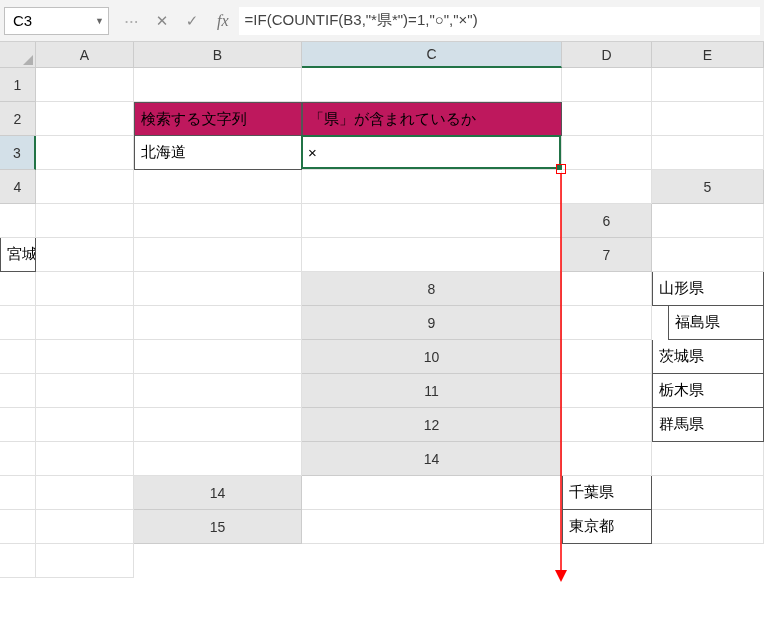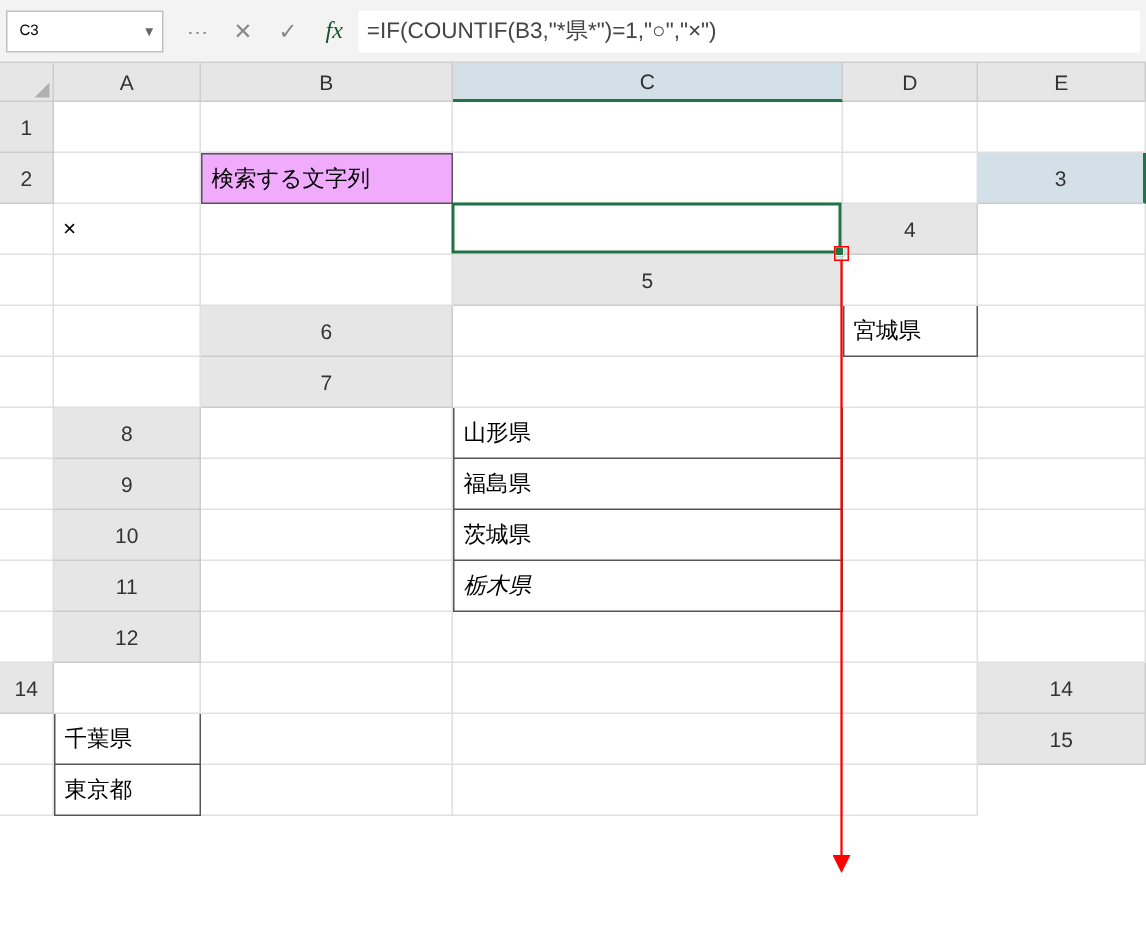--- a/index.html
+++ b/index.html
@@ -32,21 +32,21 @@
     }
     .namebox-wrapper .dropdown {
       position: absolute;
       right: 4px;
       color: #666;
       font-size: 9px;
     }
     .namebox {
       border: none;
       outline: none;
-      font-size: 10px;
+      font-size: 15px;
       width: 70px;
       background: transparent;
     }
     .toolbar-btn {
       width: 30px;
       height: 28px;
       display: flex;
       align-items: center;
       justify-content: center;
       color: #888;
@@ -56,21 +56,21 @@
     .toolbar-btn.dotted {
       writing-mode: vertical-rl;
       letter-spacing: -3px;
       font-size: 14px;
       color: #999;
     }
     .fx-label {
       font-style: italic;
       font-family: 'Times New Roman', serif;
       font-size: 16px;
-      color: #14532d;
+      color: #737373;
       margin: 0 10px;
     }
     .formula-bar {
       flex: 1;
       height: 28px;
       background: #fff;
       border: none;
       outline: none;
       font-size: 15px;
       padding: 0 6px;
@@ -123,21 +123,21 @@
       padding: 0 6px;
       display: flex;
       align-items: center;
       font-size: 15px;
       overflow: hidden;
       white-space: nowrap;
       position: relative;
       background: #fff;
     }
     .cell.header-cell {
-      background: #f0abfc;
+      background: #be185d;
       border: 1px solid #555;
     }
     .active-cell-overlay {
       position: absolute;
       border: 2px solid #217346;
       pointer-events: none;
       z-index: 5;
     }
     .fill-handle {
       position: absolute;
@@ -189,24 +189,26 @@
       <div class="col-header">E</div>
       <div class="row-header">1</div>
       <div class="cell"></div>
       <div class="cell"></div>
       <div class="cell"></div>
       <div class="cell"></div>
       <div class="cell"></div>
       <div class="row-header">2</div>
       <div class="cell"></div>
       <div class="cell header-cell">検索する文字列</div>
+      <div class="cell header-cell">「県」が含まれているか</div>
       <div class="cell"></div>
       <div class="cell"></div>
       <div class="row-header active">3</div>
       <div class="cell"></div>
+      <div class="cell" style="border-left: 1px solid rgb(85, 85, 85); border-right: 1px solid rgb(85, 85, 85); border-bottom: 1px solid rgb(85, 85, 85);">北海道</div>
       <div class="cell">×</div>
       <div class="cell"></div>
       <div class="cell"></div>
       <div class="row-header">4</div>
       <div class="cell"></div>
       <div class="cell"></div>
       <div class="cell"></div>
       <div class="cell"></div>
       <div class="row-header">5</div>
       <div class="cell"></div>
@@ -225,38 +227,39 @@
       <div class="cell"></div>
       <div class="cell"></div>
       <div class="row-header">8</div>
       <div class="cell"></div>
       <div class="cell" style="border-left: 1px solid rgb(85, 85, 85); border-right: 1px solid rgb(85, 85, 85); border-bottom: 1px solid rgb(85, 85, 85);">山形県</div>
       <div class="cell"></div>
       <div class="cell"></div>
       <div class="cell"></div>
       <div class="row-header">9</div>
       <div class="cell"></div>
-      <div class="cell" style="border-left: 1px solid rgb(85, 85, 85); border-right: 1px solid rgb(85, 85, 85); border-bottom: 1px solid rgb(85, 85, 85);">福島県</div>
+      <div class="cell" style="border-left: 1px solid rgb(85, 85, 85); border-right: 1px solid rgb(85, 85, 85); border-bottom: 1px solid rgb(85, 85, 85); margin-left: 16px;">福島県</div>
       <div class="cell"></div>
       <div class="cell"></div>
       <div class="cell"></div>
       <div class="row-header">10</div>
       <div class="cell"></div>
       <div class="cell" style="border-left: 1px solid rgb(85, 85, 85); border-right: 1px solid rgb(85, 85, 85); border-bottom: 1px solid rgb(85, 85, 85); text-align: right;">茨城県</div>
       <div class="cell"></div>
       <div class="cell"></div>
       <div class="cell"></div>
       <div class="row-header">11</div>
       <div class="cell"></div>
-      <div class="cell" style="border-left: 1px solid rgb(85, 85, 85); border-right: 1px solid rgb(85, 85, 85); border-bottom: 1px solid rgb(85, 85, 85); font-style: italic;">栃木県</div>
+      <div class="cell" style="border-left: 1px solid rgb(85, 85, 85); border-right: 1px solid rgb(85, 85, 85); border-bottom: 1px solid rgb(85, 85, 85);">栃木県</div>
       <div class="cell"></div>
       <div class="cell"></div>
       <div class="cell"></div>
       <div class="row-header">12</div>
       <div class="cell"></div>
+      <div class="cell" style="border-left: 1px solid rgb(85, 85, 85); border-right: 1px solid rgb(85, 85, 85); border-bottom: 1px solid rgb(85, 85, 85);">群馬県</div>
       <div class="cell"></div>
       <div class="cell"></div>
       <div class="cell"></div>
       <div class="row-header">14</div>
       <div class="cell"></div>
       <div class="cell"></div>
       <div class="cell"></div>
       <div class="cell"></div>
       <div class="row-header">14</div>
       <div class="cell"></div>

